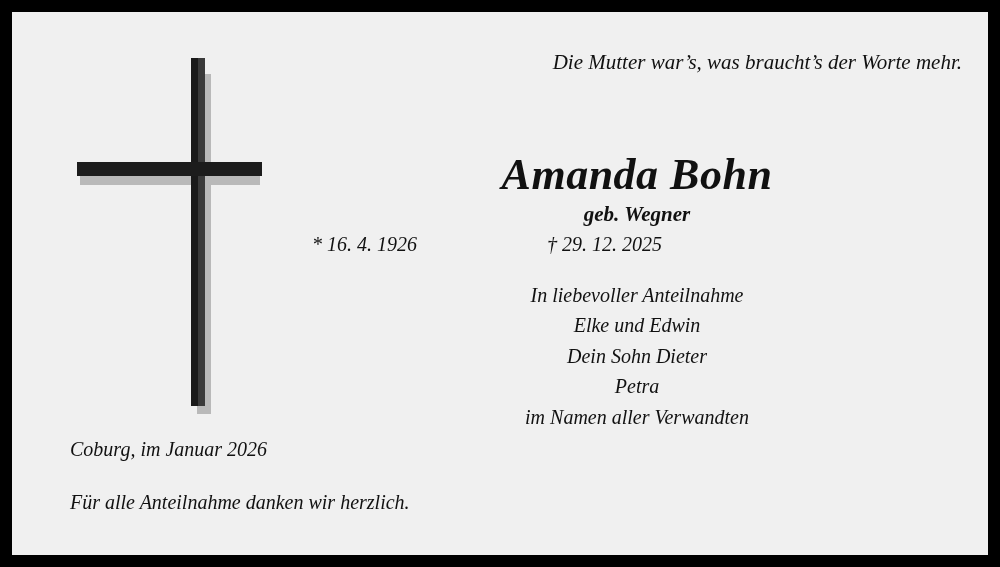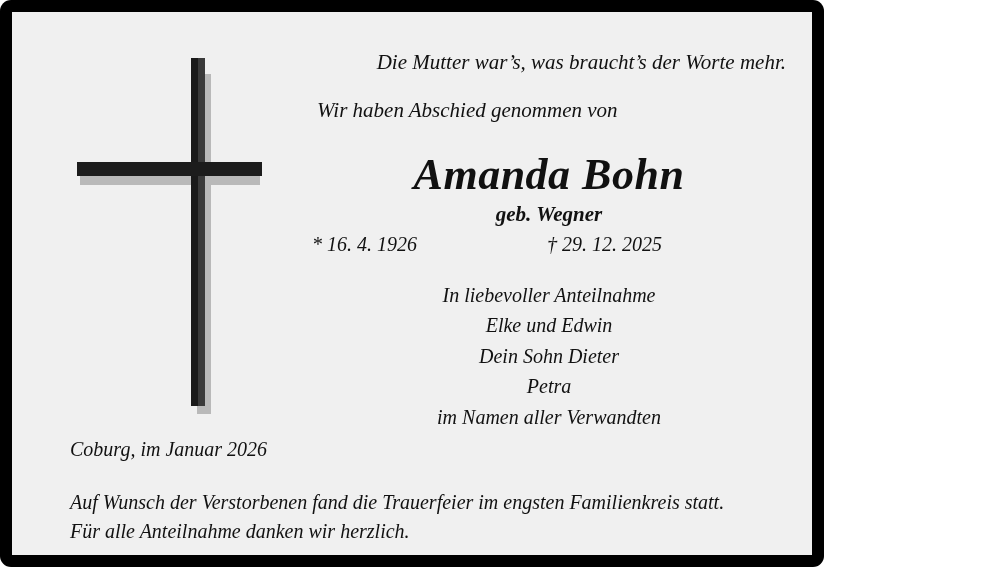--- a/index.html
+++ b/index.html
@@ -10,25 +10,24 @@
   body {
     width: 1000px;
     height: 567px;
     font-family: "Liberation Serif", serif;
     color: #111111;
   }
 
   .obituary {
     position: relative;
     box-sizing: border-box;
-    width: 824px;
+    width: 1000px;
     height: 567px;
     background: #000000;
     padding: 12px;
-    border-radius: 11px;
   }
 
   .inner {
     position: relative;
     box-sizing: border-box;
     width: 100%;
     height: 100%;
     background: #f0f0f0;
     overflow: hidden;
   }
@@ -171,21 +170,20 @@
     <div class="cross-area">
       <div class="cross-shadow-v"></div>
       <div class="cross-shadow-h"></div>
       <div class="cross-v"></div>
       <div class="cross-v-dark"></div>
       <div class="cross-h"></div>
     </div>
 
     <div class="motto">Die Mutter war’s, was braucht’s der Worte mehr.</div>
 
-    <div class="intro">Wir haben Abschied genommen von</div>
 
     <div class="name-block">
       <div class="name">Amanda Bohn</div>
       <div class="maiden">geb. Wegner</div>
     </div>
 
     <div class="dates">
       <span>* 16. 4. 1926</span>
       <span>† 29. 12. 2025</span>
     </div>
@@ -194,18 +192,17 @@
       <div>In liebevoller Anteilnahme</div>
       <div>Elke und Edwin</div>
       <div>Dein Sohn Dieter</div>
       <div>Petra</div>
       <div>im Namen aller Verwandten</div>
     </div>
 
     <div class="place-date">Coburg, im Januar 2026</div>
 
     <div class="closing">
-      <div>Auf Wunsch der Verstorbenen fand die Trauerfeier im engsten Familienkreis statt.</div>
       <div>Für alle Anteilnahme danken wir herzlich.</div>
     </div>
 
   </div>
 </div>
 
 </body></html>

